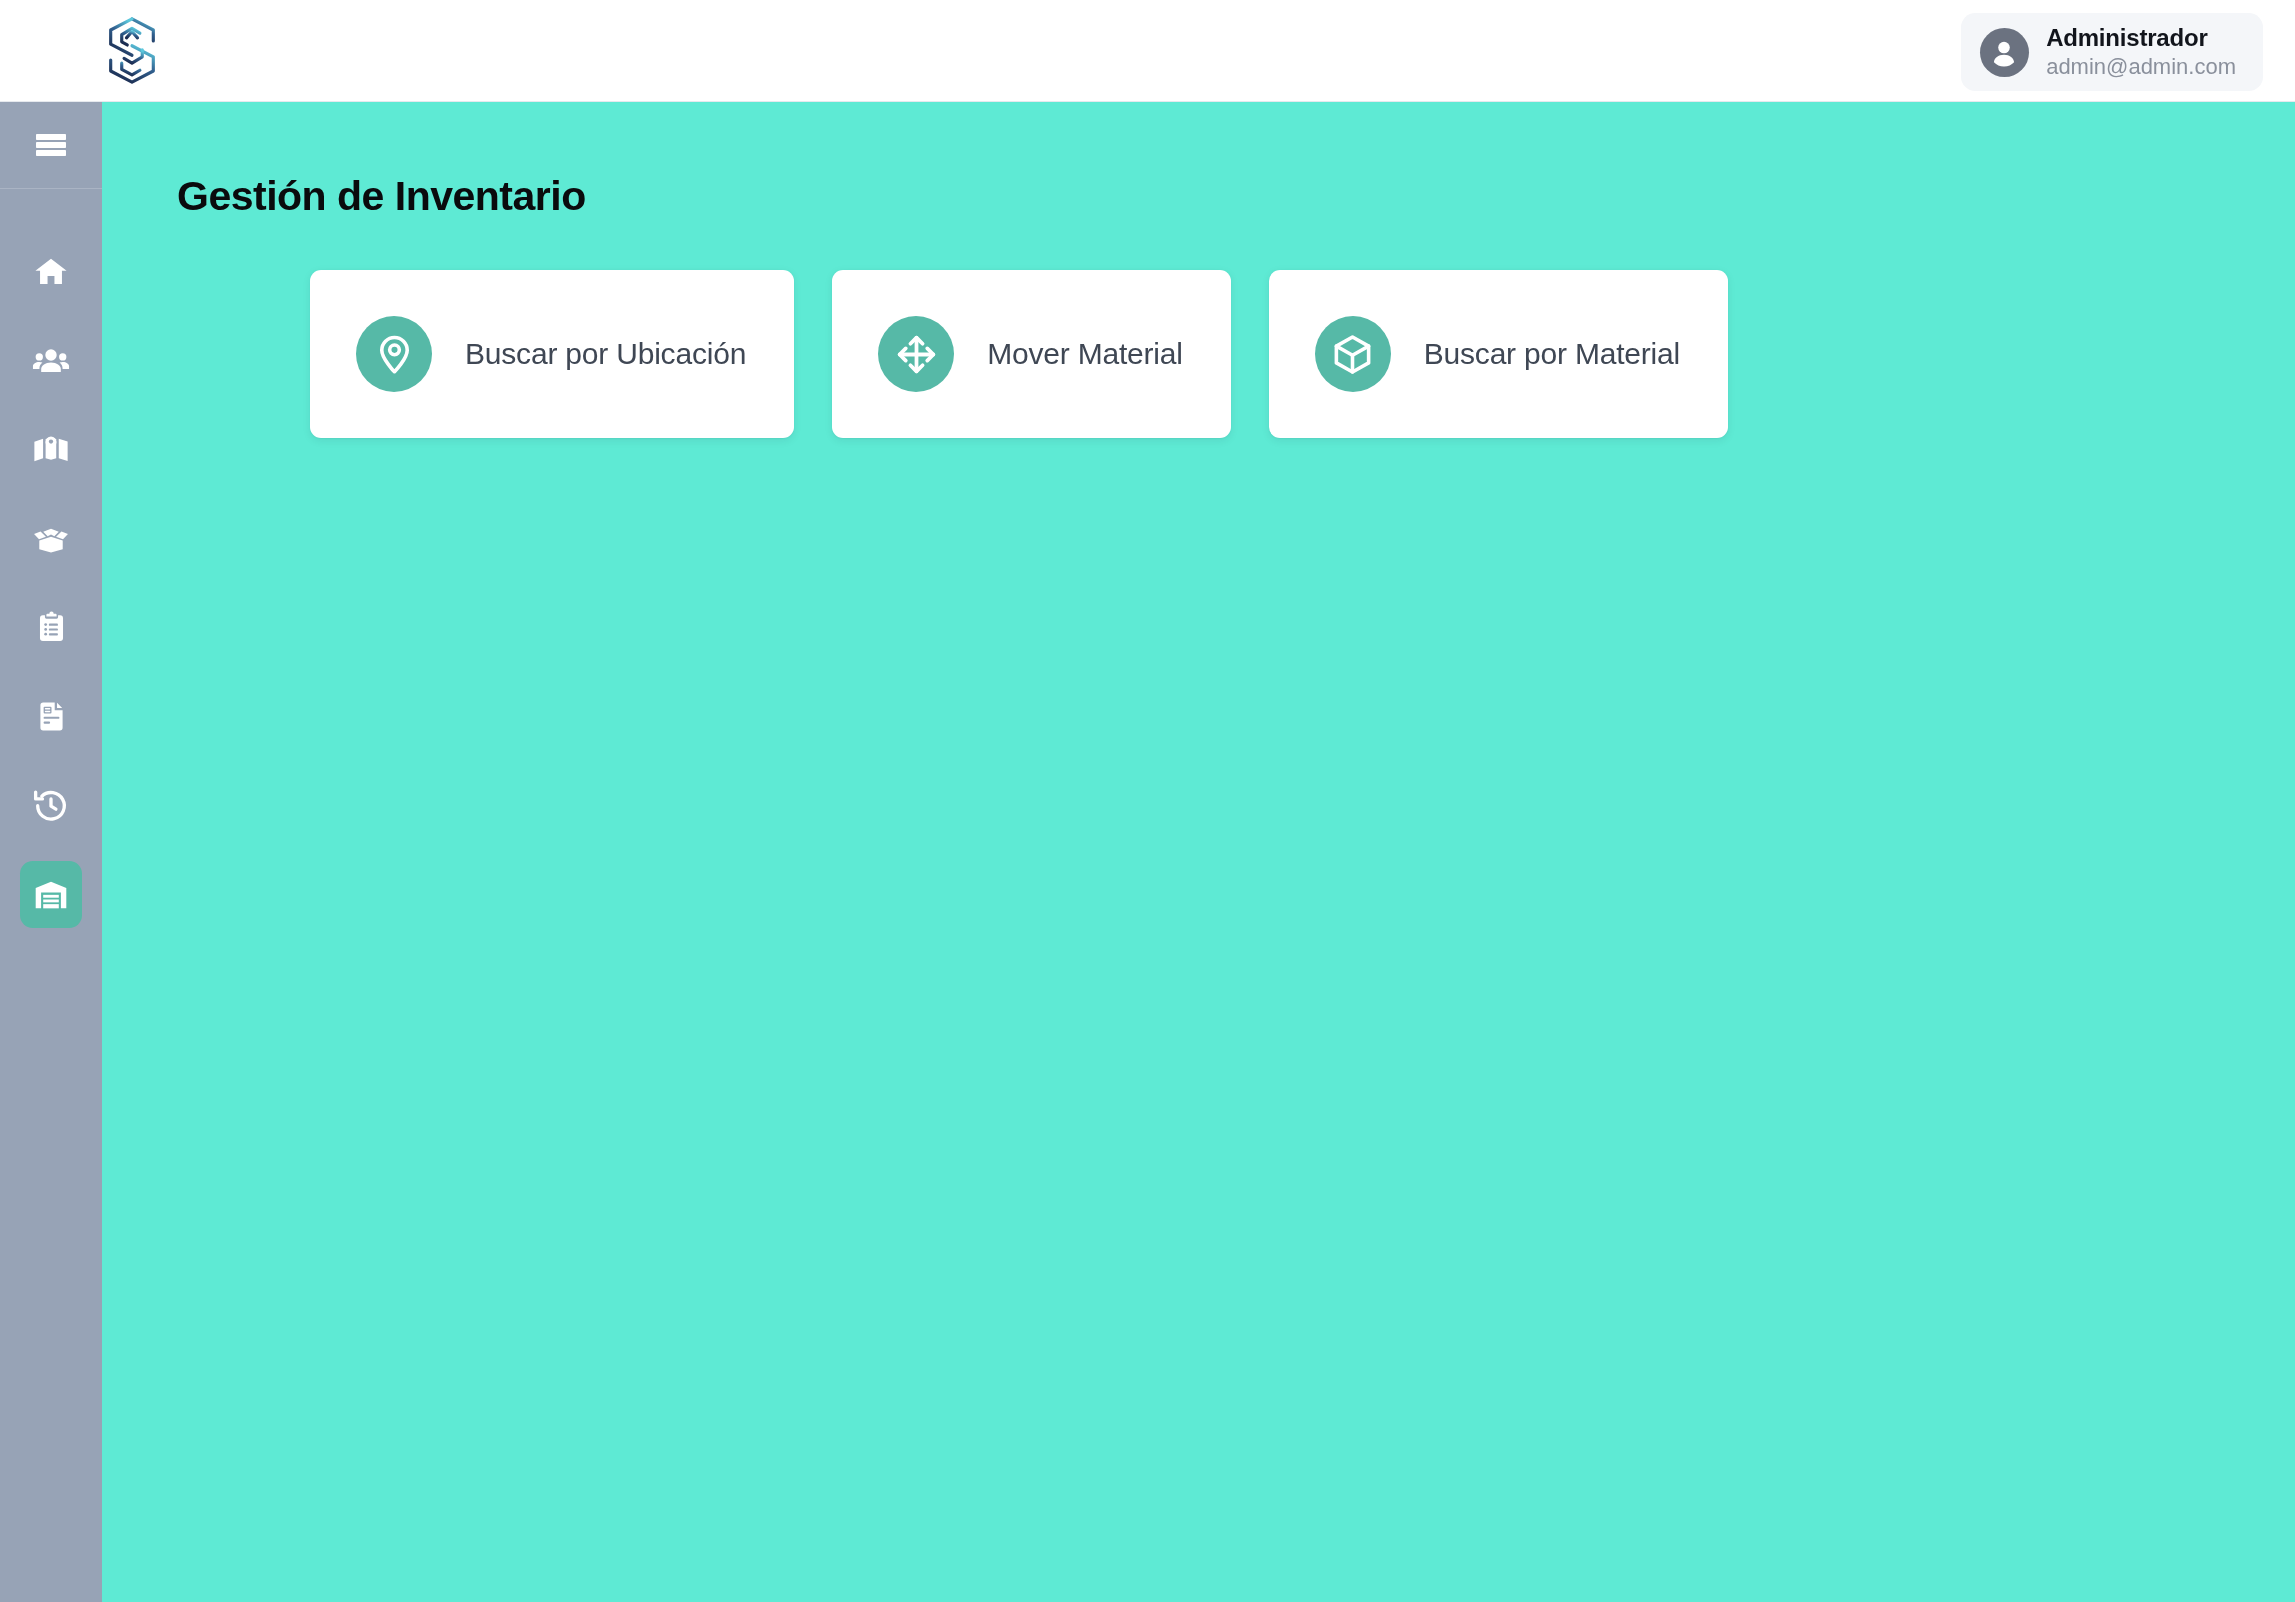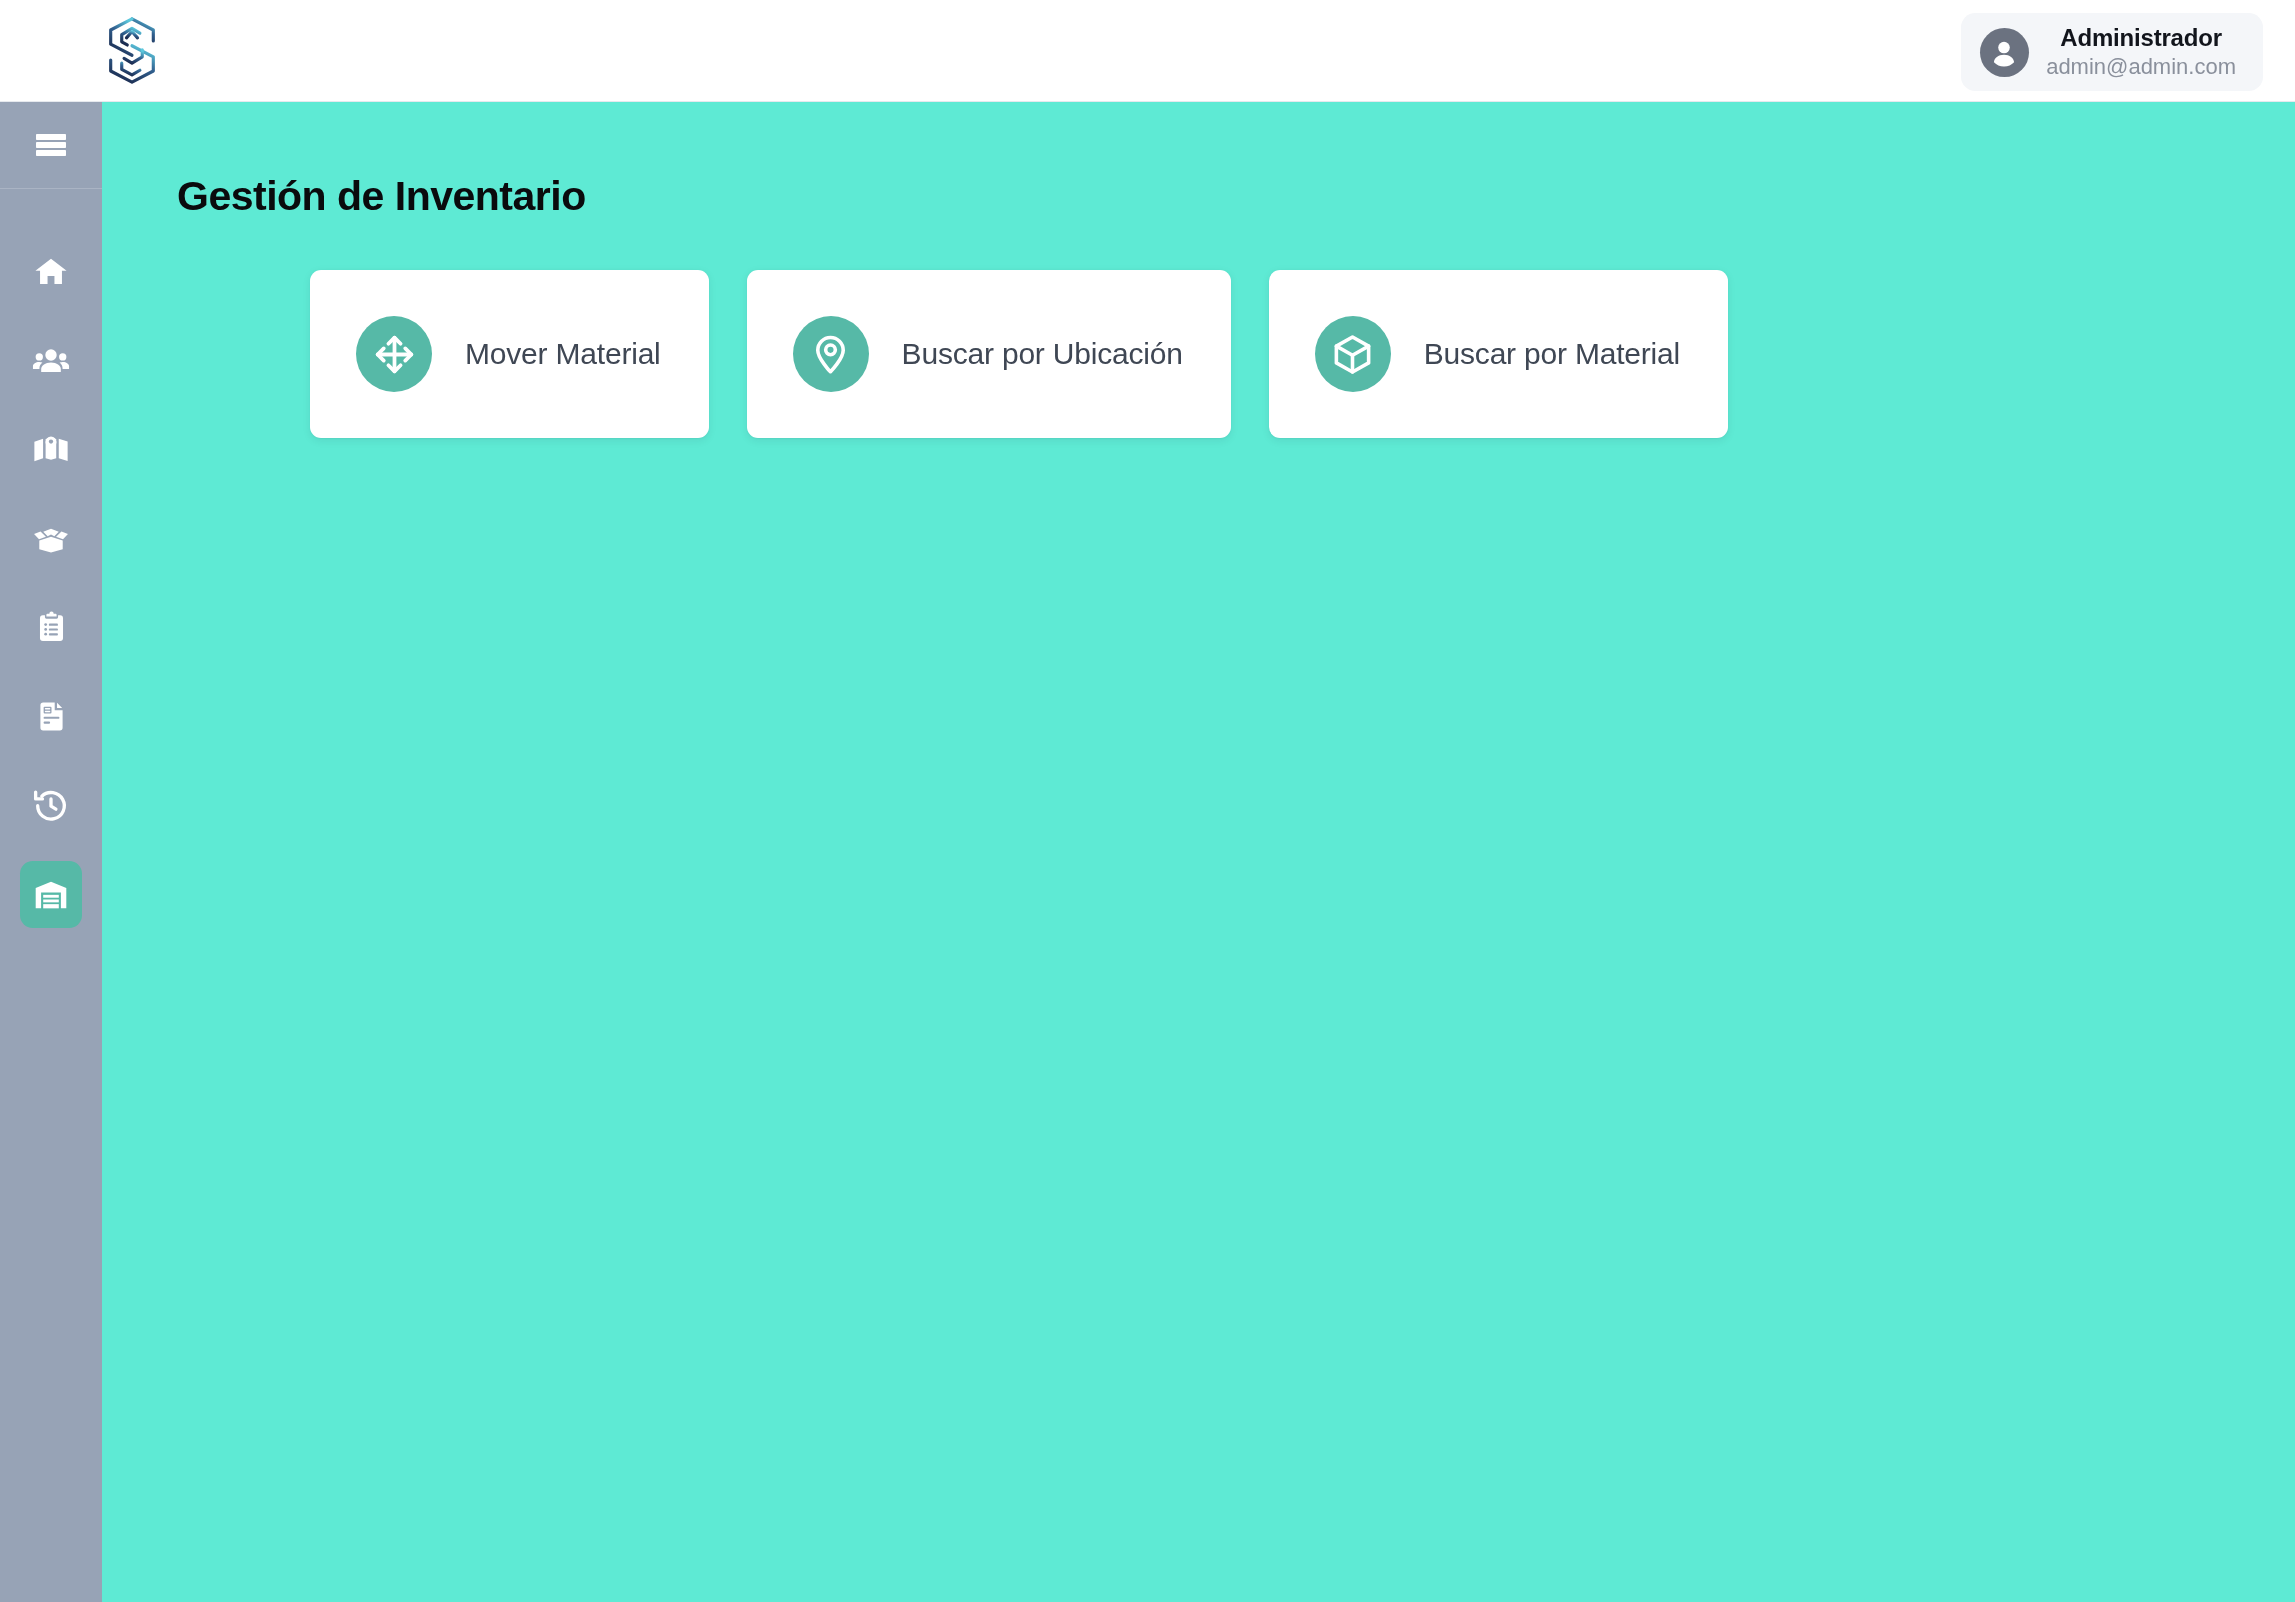--- a/index.html
+++ b/index.html
@@ -31,21 +31,21 @@
     background:#f4f6f9;
     border-radius:14.3px;
     padding:11px 27px 11px 19px;
   }
   .avatar {
     width:49px; height:49px; flex:0 0 49px;
     border-radius:50%;
     background:#6b7280;
     display:flex; align-items:center; justify-content:center;
   }
-  .user-meta { display:flex; flex-direction:column; gap:2.4px;align-items:center; }
+  .user-meta { display:flex; flex-direction:column; gap:2.4px; }
   .user-name {
     font-size:24px; font-weight:bold;
     color:#12151c; letter-spacing:-0.2px; line-height:1.18;
   }
   .user-mail {
     font-size:22px; font-weight:normal;
     color:#8a909c; line-height:1.18;
   }
 
   
@@ -276,44 +276,44 @@
 </nav>
 
 <main class="main">
 
   <h1 class="page-title">Gestión de Inventario</h1>
 
   <div class="card-row">
 
     <div class="card">
       <span class="card-icon">
+        <svg width="43" height="43" viewBox="0 0 24 24" fill="none" stroke="#ffffff" stroke-width="2" stroke-linecap="round" stroke-linejoin="round">
+          <path d="M12 21.6s7.1-7.3 7.1-12a7.1 7.1 0 1 0-14.2 0c0 4.7 7.1 12 7.1 12z"></path>
+          <circle cx="12" cy="9.4" r="2.7"></circle>
+        </svg>
+      </span>
+      <span class="card-label">Buscar por Ubicación</span>
+    </div>
+
+    <div class="card">
+      <span class="card-icon">
         <svg width="43" height="43" viewBox="0 0 24 24" fill="none" stroke="#ffffff" stroke-width="2.1" stroke-linecap="round" stroke-linejoin="round">
           <path d="M12 2.6v18.8M2.6 12h18.8"></path>
           <path d="M8.6 6 12 2.6 15.4 6"></path>
           <path d="M8.6 18 12 21.4 15.4 18"></path>
           <path d="M6 8.6 2.6 12 6 15.4"></path>
           <path d="M18 8.6 21.4 12 18 15.4"></path>
         </svg>
       </span>
       <span class="card-label">Mover Material</span>
     </div>
 
     <div class="card">
       <span class="card-icon">
         <svg width="43" height="43" viewBox="0 0 24 24" fill="none" stroke="#ffffff" stroke-width="2" stroke-linecap="round" stroke-linejoin="round">
-          <path d="M12 21.6s7.1-7.3 7.1-12a7.1 7.1 0 1 0-14.2 0c0 4.7 7.1 12 7.1 12z"></path>
-          <circle cx="12" cy="9.4" r="2.7"></circle>
-        </svg>
-      </span>
-      <span class="card-label">Buscar por Ubicación</span>
-    </div>
-
-    <div class="card">
-      <span class="card-icon">
-        <svg width="43" height="43" viewBox="0 0 24 24" fill="none" stroke="#ffffff" stroke-width="2" stroke-linecap="round" stroke-linejoin="round">
           <path d="M12 2.2 21 7.3v9.4L12 21.8 3 16.7V7.3L12 2.2z"></path>
           <path d="M3 7.3 12 12.4l9-5.1"></path>
           <path d="M12 12.4v9.4"></path>
         </svg>
       </span>
       <span class="card-label">Buscar por Material</span>
     </div>
 
   </div>
 </main>

